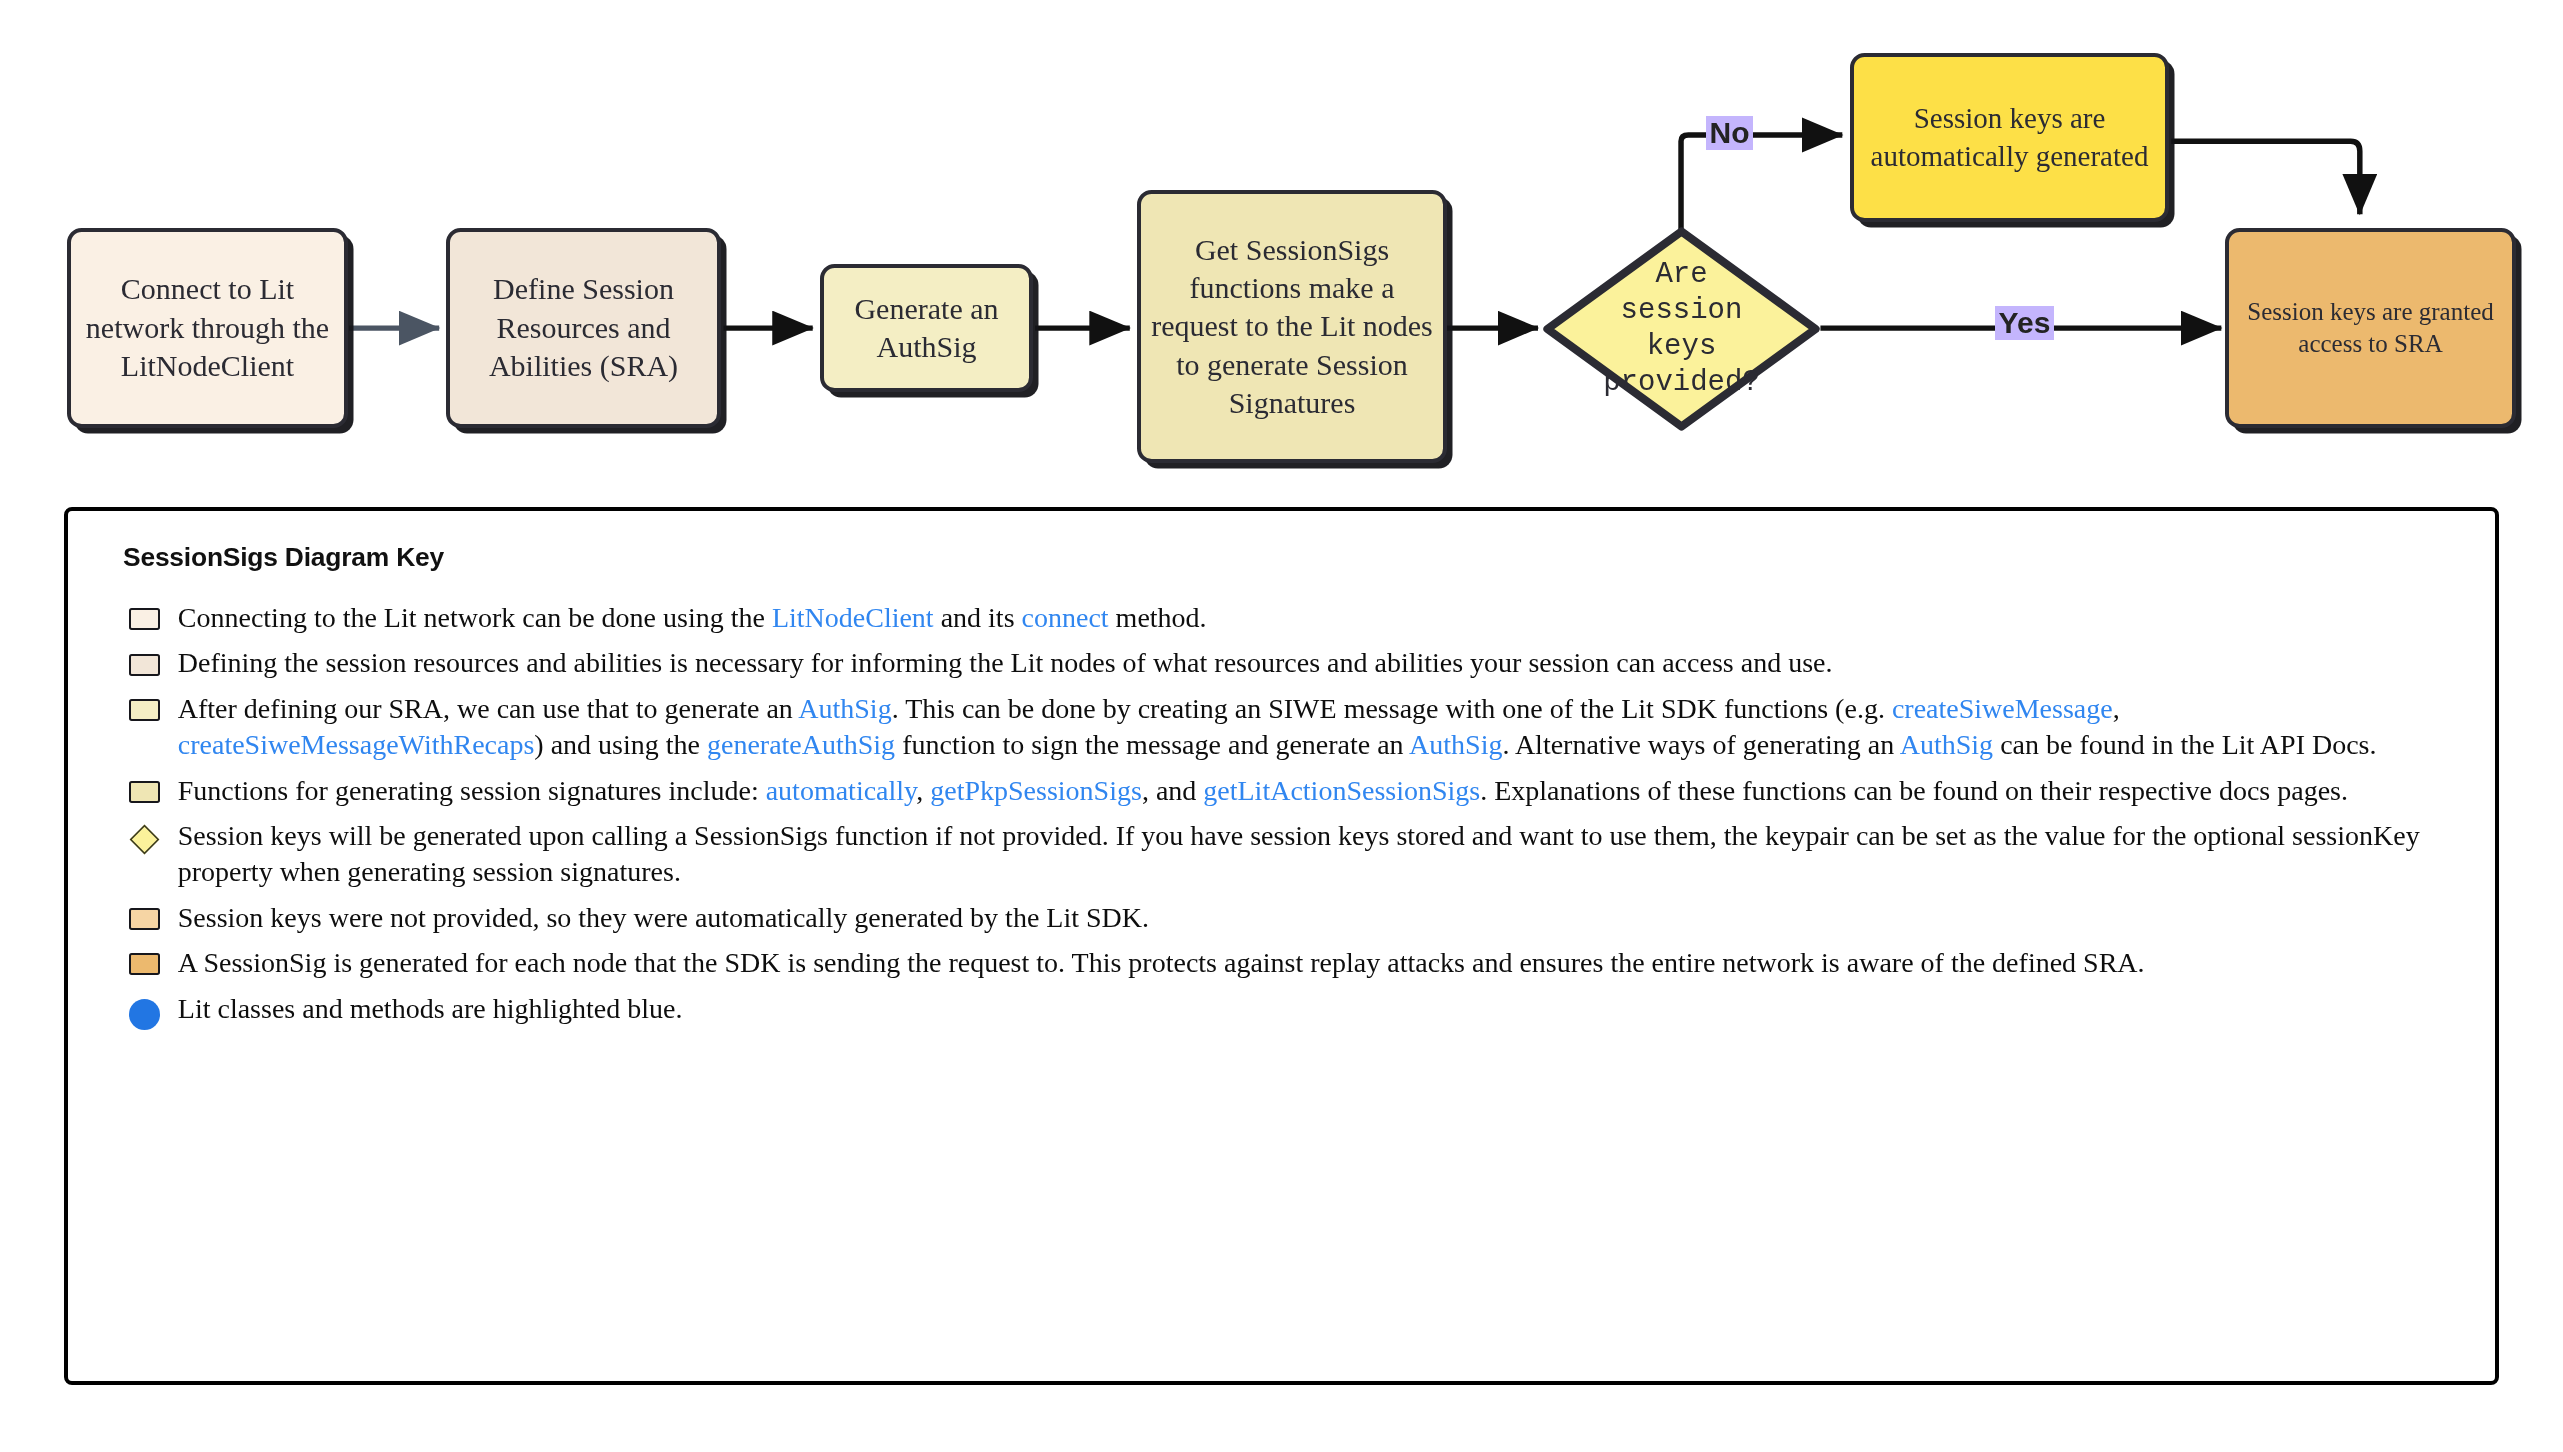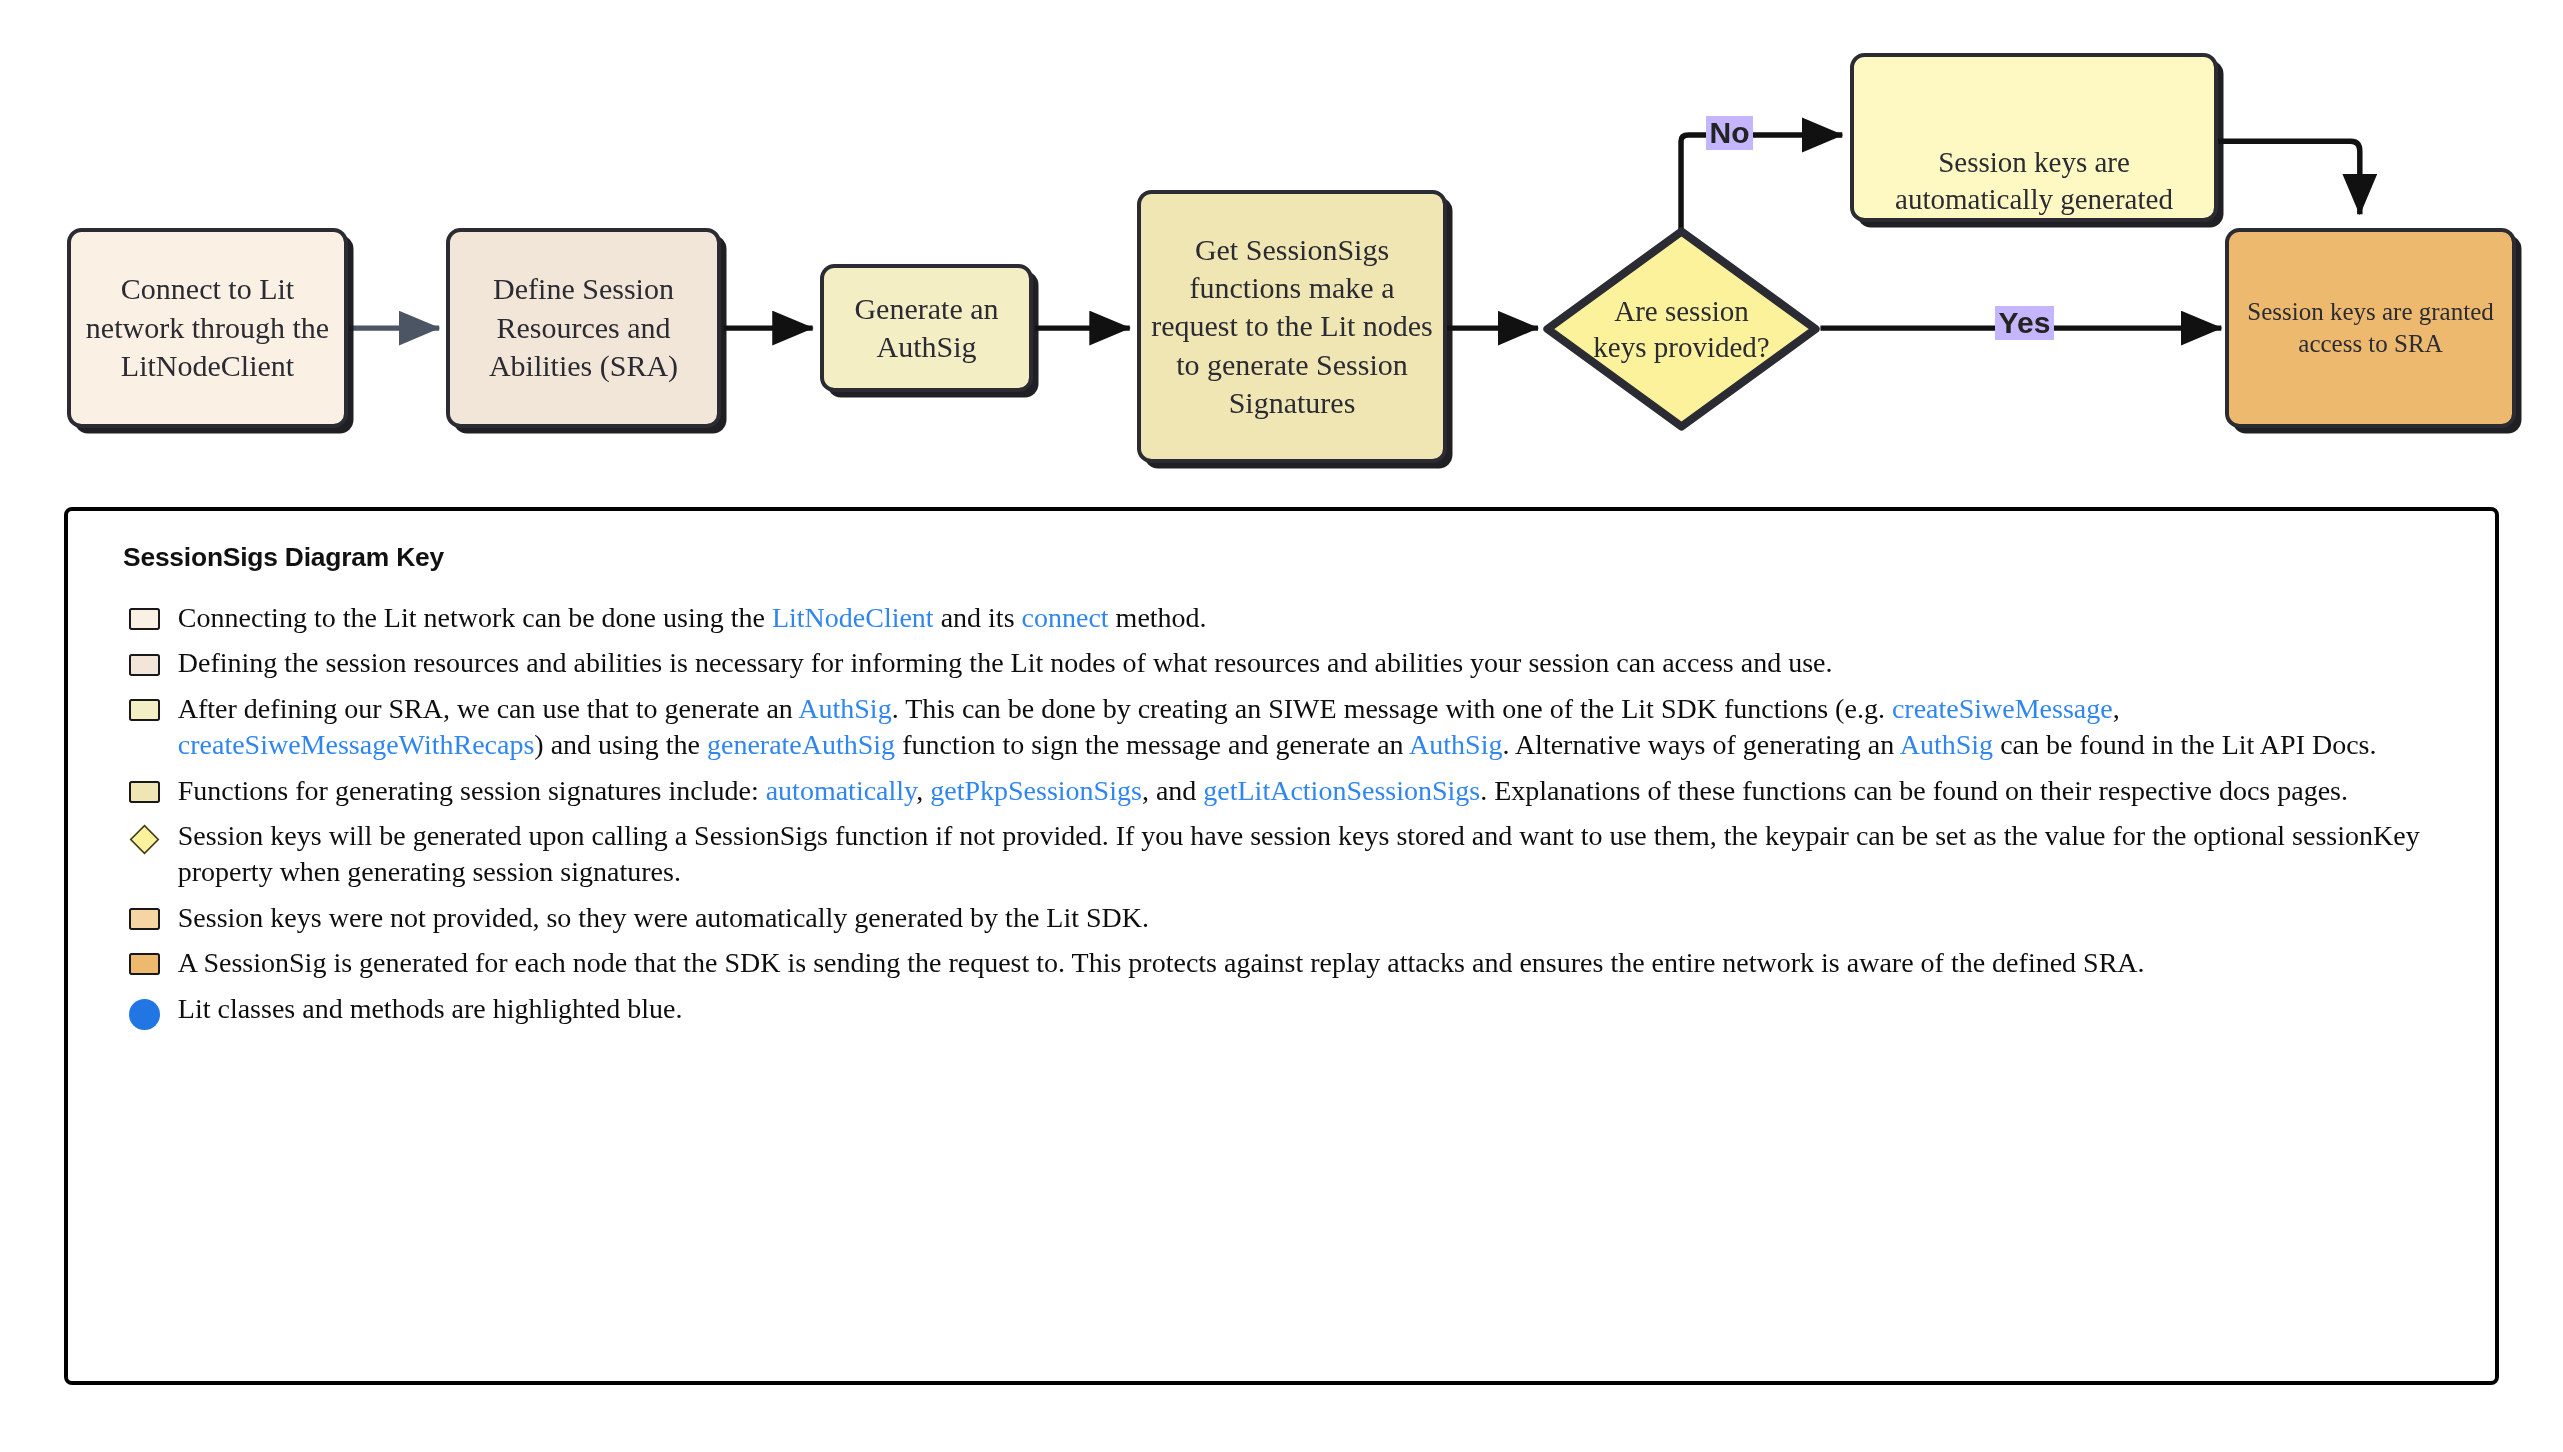--- a/index.html
+++ b/index.html
@@ -29,21 +29,21 @@
   .diamond{
     position:absolute;
     z-index:3;
     display:flex;align-items:center;justify-content:center;
   }
   .diamond .dshape{
     position:absolute;left:0;top:0;width:100%;height:100%;
   }
   .diamond .dlabel{
     position:relative;z-index:2;text-align:center;color:#2b2b33;
-    line-height:1.25;font-family:Liberation Serif, serif;
+    line-height:1.25;font-family:Liberation Mono, monospace;
   }
 
   .edge{position:absolute;z-index:1;}
   .edgelabel{
     position:absolute;z-index:4;
     font-family:"Liberation Sans", sans-serif;
     font-weight:bold;color:#232323;
     background:#c4b5fd;padding:0 3.6px;text-align:center;
   }
 
@@ -140,21 +140,21 @@
     <span>Get SessionSigs functions make a request to the Lit nodes to generate Session Signatures</span>
   </div>
 
   <div class="diamond" style="left:1542px;top:226px;width:279px;height:206px;">
     <svg class="dshape" viewBox="0 0 306 226" preserveAspectRatio="none">
       <polygon points="153,6 300,113 153,220 6,113" fill="#fbf29b" stroke="#2b2b33" stroke-width="9" stroke-linejoin="round"></polygon>
     </svg>
     <div class="dlabel" style="font-size:29px;width:191px;">Are session keys provided?</div>
   </div>
 
-  <div class="node" style="left:1850px;top:53px;width:368px;height:169px;background:#fef9c3;font-size:29px;align-items:flex-end;">
+  <div class="node" style="left:1850px;top:53px;width:319px;height:169px;background:#fde047;font-size:29px;">
     <span>Session keys are automatically generated</span>
   </div>
 
   <div class="node" style="left:2225px;top:228px;width:291px;height:200px;background:#ecb96e;font-size:25px;">
     <span>Session keys are granted access to SRA</span>
   </div>
 
   <div class="edgelabel" style="left:1706px;top:116px;font-size:30px;">No</div>
   <div class="edgelabel" style="left:1995px;top:306px;font-size:30px;">Yes</div>
 </div>

